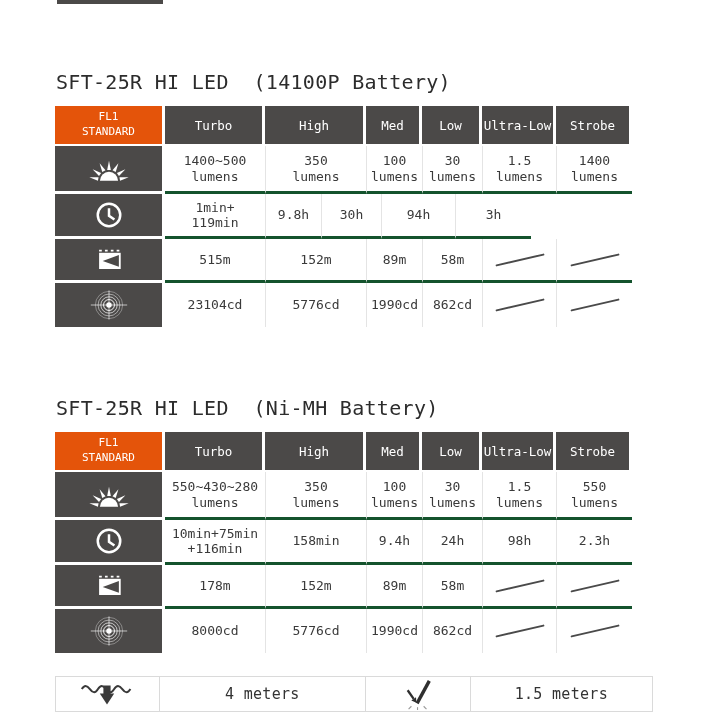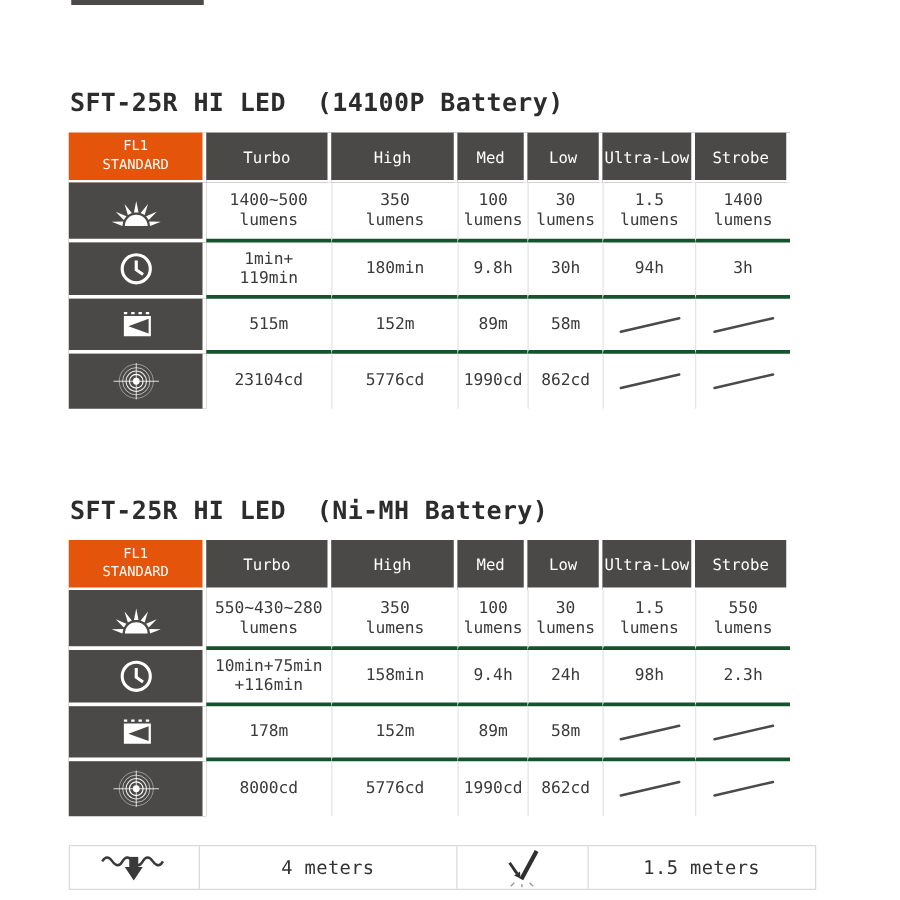--- a/index.html
+++ b/index.html
@@ -4,21 +4,21 @@
 <style>
   html,body{margin:0;padding:0;background:#fff;}
   .page{
     position:relative;width:720px;height:720px;background:#ffffff;overflow:hidden;
     font-family:"DejaVu Sans Mono","Liberation Mono",monospace;
   }
   .top-cut{position:absolute;left:57px;top:0;width:106px;height:4px;background:#4b4948;}
 
   .spec-table{position:absolute;left:55px;width:598px;}
   .spec-table h2{
-    margin:0 0 12px 1px;font-size:20px;line-height:23px;font-weight:700;
+    margin:0 0 12px 1px;font-size:20px;line-height:23px;font-weight:400;
     color:#2c2c2c;letter-spacing:.3px;white-space:pre;
   }
   .row{display:flex;}
   .cell{box-sizing:border-box;display:flex;flex-direction:column;align-items:center;justify-content:center;text-align:center;}
   .col0{width:110px}.col1{width:100px}.col2{width:101px}.col3{width:56px}
   .col4{width:60px}.col5{width:74px}.col6{width:76px}
   .r-h{height:40px}.r0{height:48px}.r1{height:45px}.r2{height:44px}.r3{height:44px}
 
   .hcell{
     background:#4b4948;color:#fff;font-size:12.5px;font-weight:400;letter-spacing:0;
@@ -106,23 +106,20 @@
         <div class="row r1">
           <div class="cell icell col0">
             <svg width="30" height="30" viewBox="0 0 36 36" aria-hidden="true">
               <circle cx="18" cy="18" r="13.5" fill="none" stroke="#fff" stroke-width="3"></circle>
               <path d="M18 10 L18 19 L24.5 23.5" fill="none" stroke="#fff" stroke-width="3"></path>
             </svg>
           </div>
           <div class="cell dcell col1">
             <div class="line">1min+</div>
             <div class="line">119min</div>
-          </div>
-          <div class="cell dcell col2 vline">
-            <div class="line">180min</div>
           </div>
           <div class="cell dcell col3 vline">
             <div class="line">9.8h</div>
           </div>
           <div class="cell dcell col4 vline">
             <div class="line">30h</div>
           </div>
           <div class="cell dcell col5 vline">
             <div class="line">94h</div>
           </div>

